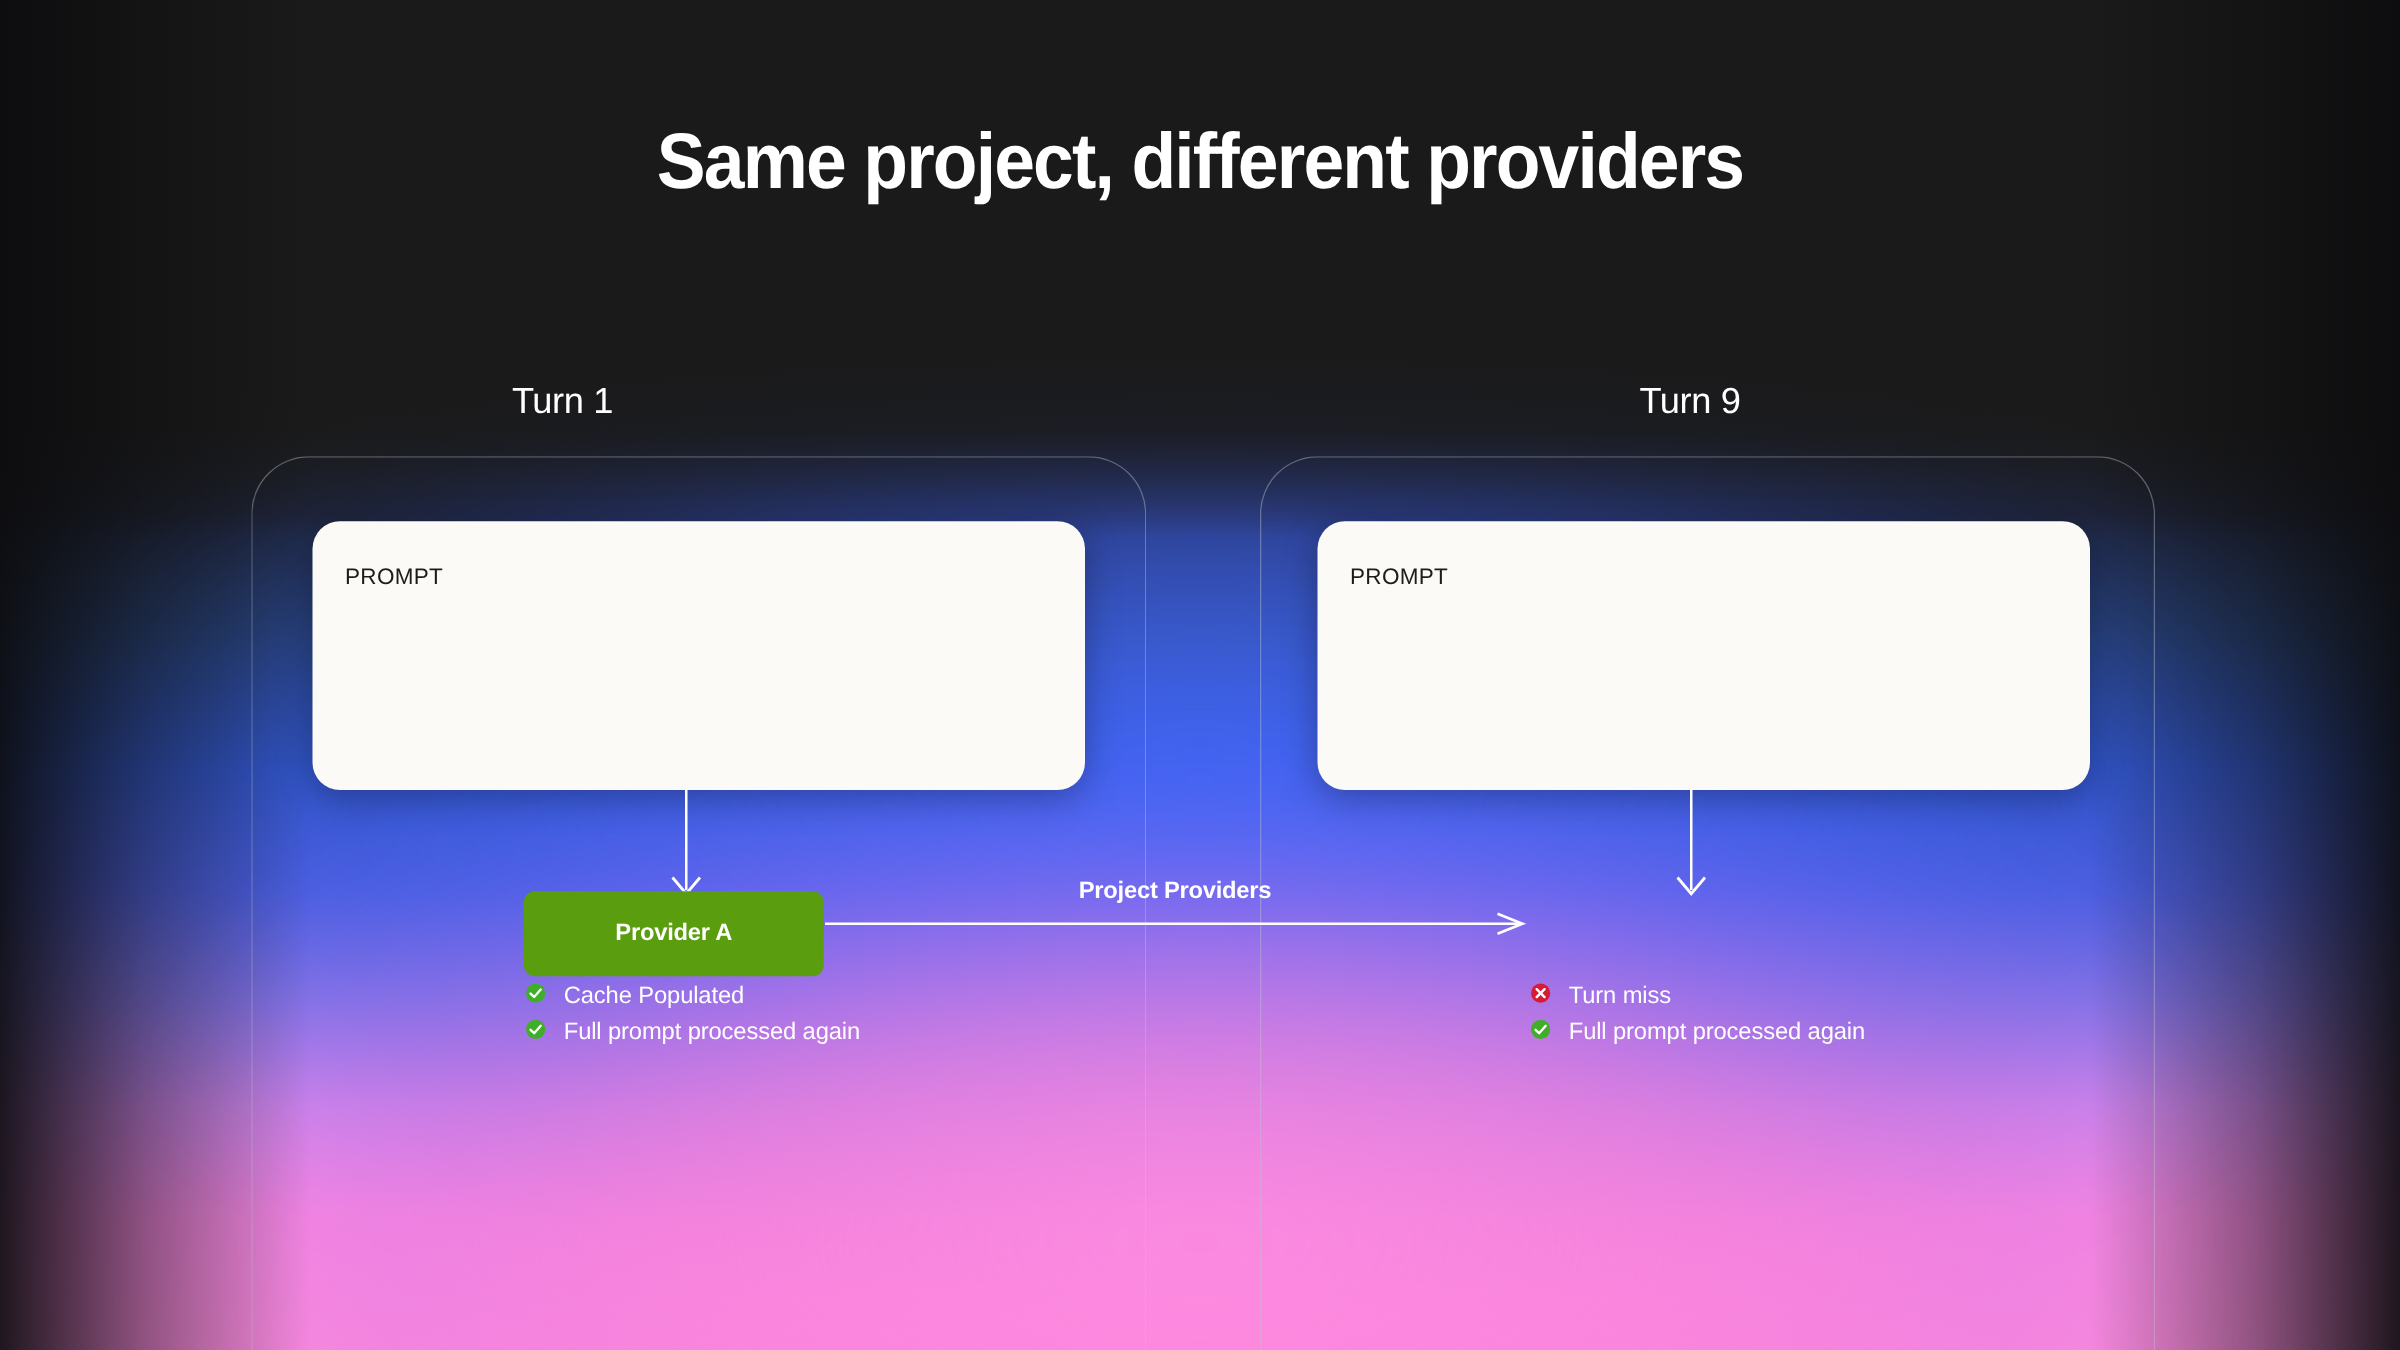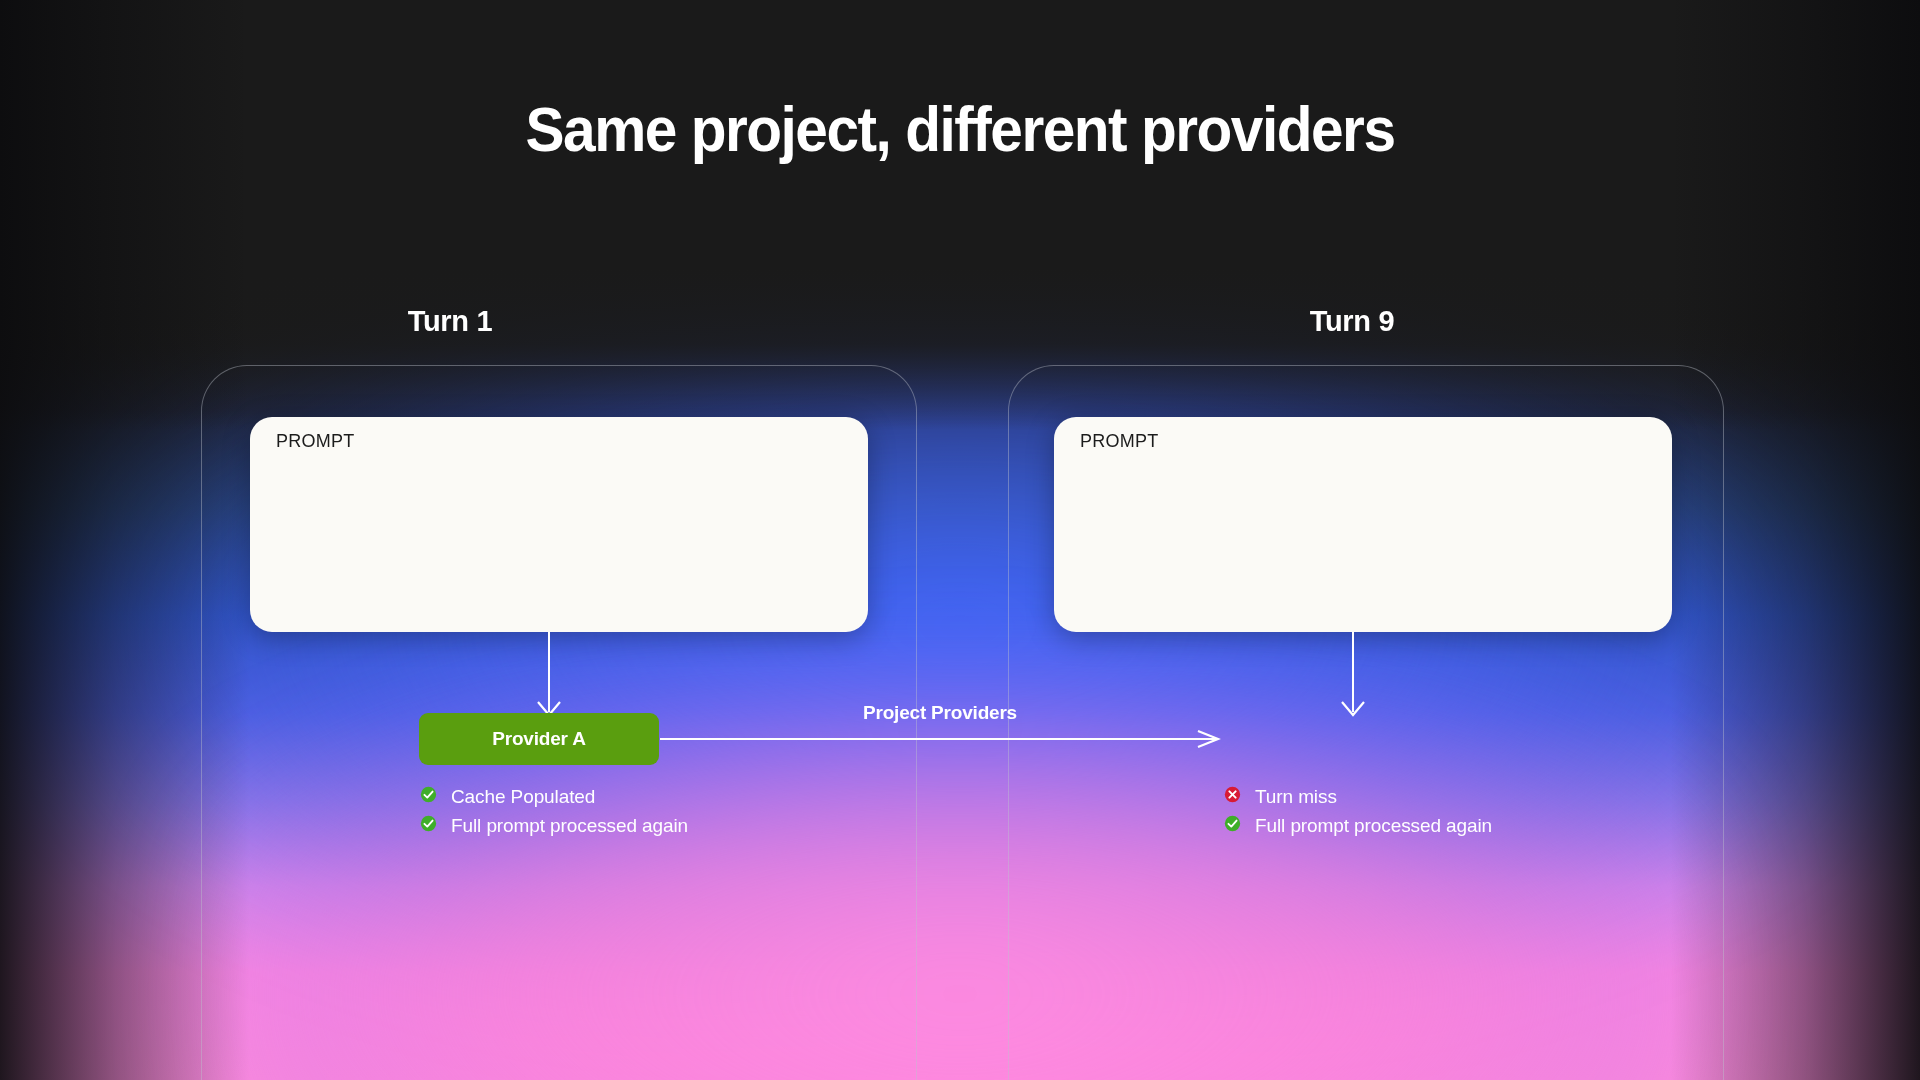--- a/index.html
+++ b/index.html
@@ -75,42 +75,42 @@
     font-size:63px;
     font-weight:bold;
     letter-spacing:-1.6px;
     color:#ffffff;
     font-stretch:condensed;
     transform:scaleX(0.93);
   }
 
   .turn-label {
     position:absolute;
-    font-size:29px; font-weight:bold; color:#ffffff;
+    font-size:29px; font-weight:normal; color:#ffffff;
     text-align:center; letter-spacing:-0.3px;
   }
   .turn-label.t1 { left:330px; top:305px; width:240px; }
   .turn-label.t2 { left:1232px; top:305px; width:240px; }
 
   .panel {
     position:absolute;
     border:1px solid rgba(190,195,205,0.42);
     border-bottom:none;
     border-top-left-radius:46px;
     border-top-right-radius:46px;
     background:transparent;
   }
   .panel.left  { left:201px;  top:365px; width:716px; height:715px; }
   .panel.right { left:1008px; top:365px; width:716px; height:715px; }
 
   .prompt-card {
     position:absolute;
     background:#fbfaf6;
     border-radius:22px;
-    padding:14px 26px 0 26px;
+    padding:34px 26px 0 26px;
     box-shadow:0 6px 28px rgba(0,0,0,0.30);
   }
   .prompt-card.left  { left:250px;  top:417px; width:618px; height:215px; }
   .prompt-card.right { left:1054px; top:417px; width:618px; height:215px; }
 
   .prompt-kicker {
     font-size:18px; color:#1c1c1c; letter-spacing:0.25px;
     margin-bottom:20px; font-weight:normal;
   }
   .prompt-body {
@@ -122,21 +122,21 @@
   .vline {
     position:absolute; width:2px; background:#ffffff;
   }
   .vline.l { left:548px;  top:632px; height:80px; }
   .vline.r { left:1352px; top:632px; height:80px; }
 
   .varrow { position:absolute; width:26px; height:18px; }
 
   .provider {
     position:absolute;
-    height:52px; width:240px;
+    height:68px; width:240px;
     border-radius:9px;
     display:flex; align-items:center; justify-content:center;
     color:#ffffff; font-size:19px; font-weight:bold;
     letter-spacing:-0.2px;
   }
   .provider.a { left:419px;  top:713px; background:#5a9e0f; }
   .provider.b { left:1224px; top:713px; background:#e01a45; }
 
   .hline {
     position:absolute; left:660px; top:738px; width:558px; height:2px;

